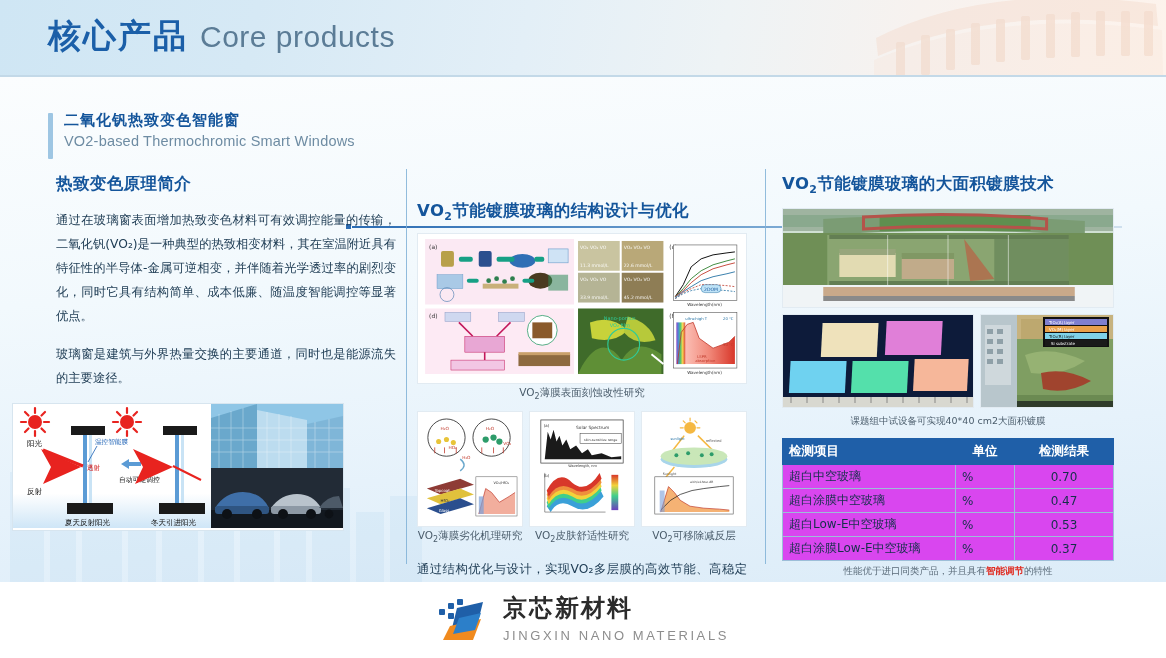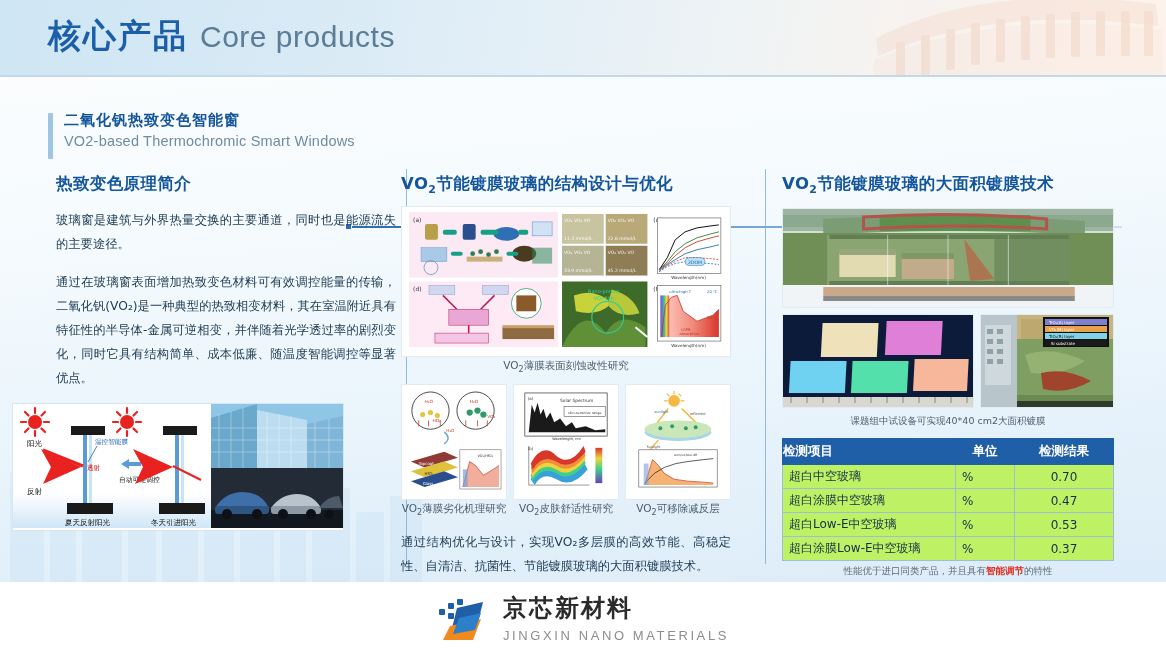--- a/index.html
+++ b/index.html
@@ -79,21 +79,21 @@
   .illus{
     position:absolute;left:12px;top:326px;width:330px;height:126px;
     display:flex;gap:0;border:1px solid #d7e5ef;background:#fff;overflow:hidden;
   }
   .illus-diagram{position:relative;width:198px;height:124px;background:linear-gradient(180deg,#ffffff 0%,#ffffff 72%,#cfe6f7 100%);}
   .illus-photos{width:132px;height:124px;display:flex;flex-direction:column;}
   .ph-build{height:64px;background:linear-gradient(160deg,#6fb4e0 0%,#9fd0ea 40%,#cfe6f3 75%,#7ea9c4 100%);position:relative;overflow:hidden;}
   .ph-cars{height:60px;background:linear-gradient(180deg,#2a3442 0%,#45515f 55%,#1d2530 100%);position:relative;overflow:hidden;}
 
   
-  .col-mid{left:401px;width:330px;}
+  .col-mid{left:417px;width:330px;margin-top:27px;}
   .fig-card{
     background:#fff;border:1px solid #e2ebf2;margin-top:10px;padding:3px;box-sizing:border-box;
   }
   .fig-caption{
     text-align:center;font-size:10.5px;color:#4a5c6b;margin-top:2px;
     font-family:"DejaVu Sans","Liberation Sans",sans-serif;
   }
   .fig-caption sub{font-size:8px;}
   .fig-row{display:flex;gap:6px;margin-top:10px;}
   .fig-row .fig-cell{flex:1;background:#fff;border:1px solid #e2ebf2;padding:3px;box-sizing:border-box;}
@@ -111,27 +111,27 @@
   .photo-layers{flex:1;height:92px;display:block;border:1px solid #e2ebf2;}
   .photo-caption{
     text-align:center;font-size:9.5px;color:#4a5c6b;margin-top:7px;
     font-family:"DejaVu Sans","Liberation Sans",sans-serif;
   }
 
   
   .data-table{width:100%;border-collapse:collapse;margin-top:10px;background:#fff;
     font-family:"DejaVu Sans","Liberation Sans",sans-serif;}
   .data-table th{
-    background:#1f5fa8;color:#fff;font-size:12.5px;font-weight:bold;padding:4px 0;
+    background:#1f5fa8;color:#fff;font-size:12.5px;font-weight:bold;padding:4px 6px;
     text-align:left;border:1px solid #1f5fa8;
   }
   .data-table th.c2{text-align:center;width:46px;}
   .data-table th.c3{text-align:center;width:86px;}
   .data-table td{
-    font-size:12px;color:#14304a;padding:3px 6px;border:1px solid #9dbed8;background:#bef264;
+    font-size:12px;color:#14304a;padding:3px 6px;border:1px solid #9dbed8;background:#d946ef;
   }
   .data-table td.c2{width:46px;}
   .data-table td.c3{text-align:center;width:86px;}
   .table-note{
     text-align:center;font-size:9.5px;color:#5a6b79;margin-top:4px;
     font-family:"DejaVu Sans","Liberation Sans",sans-serif;
   }
   .table-note .hl{color:#e02b20;font-weight:bold;}
 
   
@@ -222,22 +222,22 @@
       <div class="en">VO2-based Thermochromic Smart Windows</div>
     </div>
     <div class="title-rule-dot"></div>
     <div class="title-rule"></div>
 
     <div class="divider" style="left:406px;"></div>
     <div class="divider" style="left:765px;"></div>
 
     <div class="col col-left">
       <div class="col-head">热致变色原理简介</div>
+      <div class="para">通过在玻璃窗表面增加热致变色材料可有效调控能量的传输，二氧化钒(VO₂)是一种典型的热致相变材料，其在室温附近具有特征性的半导体-金属可逆相变，并伴随着光学透过率的剧烈变化，同时它具有结构简单、成本低廉、随温度智能调控等显著优点。</div>
       <div class="para">玻璃窗是建筑与外界热量交换的主要通道，同时也是能源流失的主要途径。</div>
-      <div class="para">通过在玻璃窗表面增加热致变色材料可有效调控能量的传输，二氧化钒(VO₂)是一种典型的热致相变材料，其在室温附近具有特征性的半导体-金属可逆相变，并伴随着光学透过率的剧烈变化，同时它具有结构简单、成本低廉、随温度智能调控等显著优点。</div>
     </div>
 
     <div class="illus">
       <div class="illus-diagram">
         <svg viewBox="0 0 198 124" width="198" height="124">
 
           <g>
             <circle cx="22" cy="18" r="7" fill="#e8231f"></circle>
             <g stroke="#e8231f" stroke-width="2.2" stroke-linecap="round">
               <line x1="22" y1="4" x2="22" y2="9"></line>

